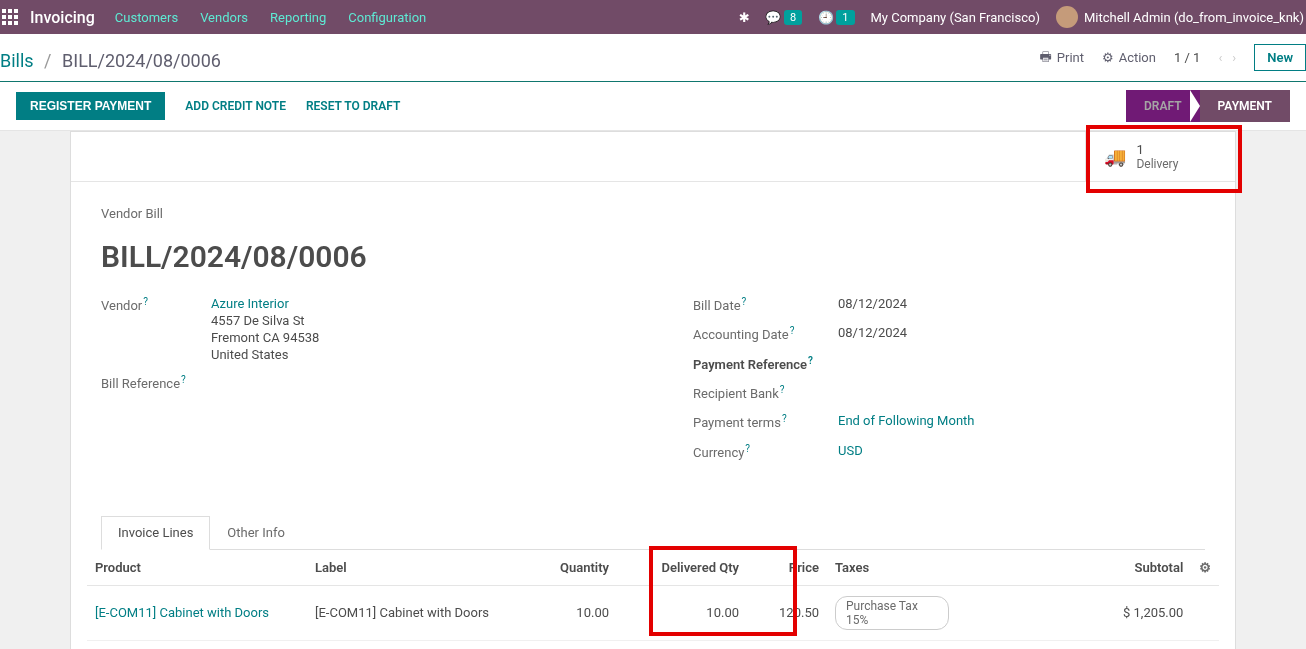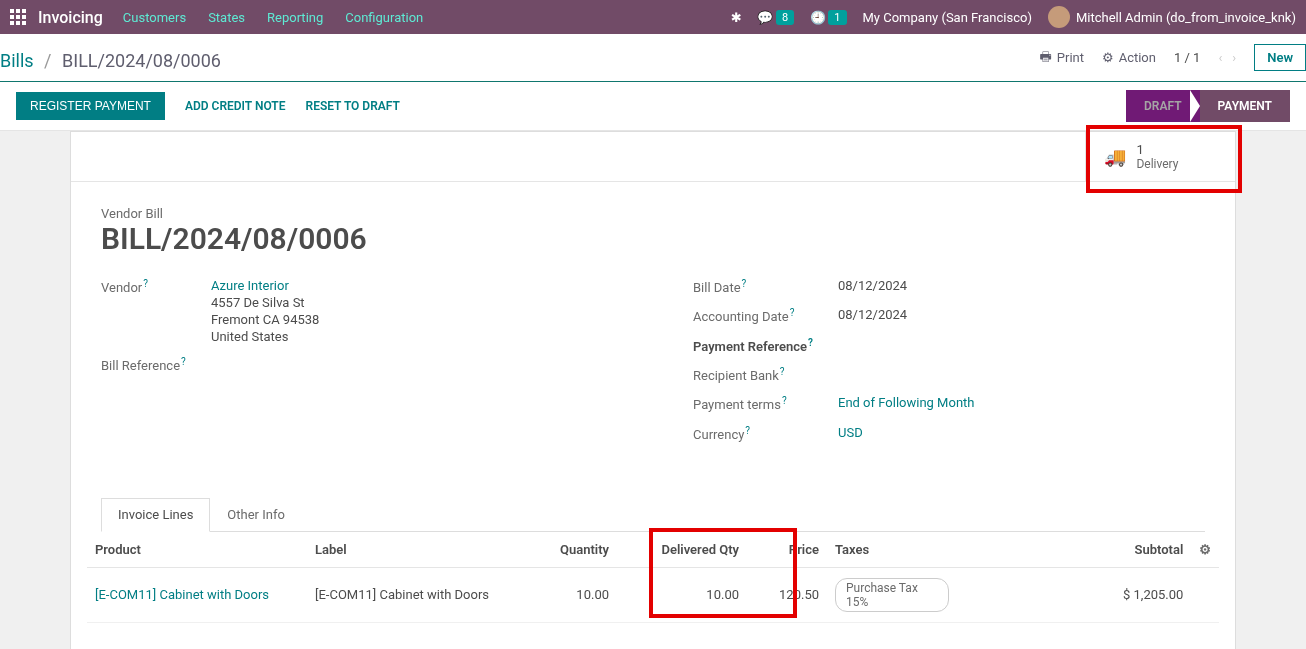--- a/index.html
+++ b/index.html
@@ -1,53 +1,53 @@
 <!DOCTYPE html>
 <html><head>
 <meta charset="utf-8">
 <style>
 *{margin:0;padding:0;box-sizing:border-box}
 body{font-family:-apple-system,BlinkMacSystemFont,"Segoe UI",Roboto,sans-serif;font-size:13px;color:#4c4c4c;background:#f0f0f0}
-.topnav{background:#714B67;color:#fff;height:34px;display:flex;align-items:center;padding:0 10px}
+.topnav{background:#714B67;color:#fff;height:34px;display:flex;align-items:center;padding:0 2px}
 .apps-icon{width:16px;height:16px;display:inline-grid;grid-template-columns:repeat(3,4px);grid-template-rows:repeat(3,4px);gap:2px;margin-right:12px;cursor:pointer}
 .apps-icon span{background:#fff;display:block}
 .brand{font-size:16px;font-weight:500;margin-right:20px}
 .nav-menu{display:flex;gap:22px;flex:1}
 .nav-menu>span{color:#5eead4;cursor:pointer}
 .nav-right{display:flex;align-items:center;gap:16px;font-size:13px}
 .nav-right .badge{background:#00A09D;color:#fff;padding:1px 6px;border-radius:3px;font-size:11px;margin-left:2px}
 .nav-icon{display:inline-flex;align-items:center;cursor:pointer}
 .avatar{width:22px;height:22px;border-radius:50%;background:#c59b7a;display:inline-block;margin-right:6px}
 .subheader{background:#fff;padding:10px 0;display:flex;align-items:flex-end;justify-content:space-between;border-bottom:1px solid #0f766e}
 .breadcrumb{font-size:18px;color:#5f5e6e}
 .breadcrumb .root{color:#017e84;cursor:pointer}
 .breadcrumb .sep{margin:0 6px;color:#999}
 .breadcrumb .cur{color:#5f5e6e}
 .subheader-right{display:flex;align-items:center;gap:18px}
 .sh-btn{cursor:pointer;color:#5f5e6e;font-size:13px;display:inline-flex;align-items:center;gap:5px}
 .pager-arrows{color:#ccc;display:flex;gap:10px}
 .new-btn{border:1px solid #017e84;color:#017e84;padding:5px 12px;font-weight:600;cursor:pointer;background:#fff}
 .actionbar{background:#fff;padding:8px 16px;display:flex;align-items:center;justify-content:space-between;border-bottom:1px solid #e5e5e5}
 .actionbar-left{display:flex;gap:20px;align-items:center}
-.btn-primary{background:#017e84;color:#fff;padding:7px 14px;font-weight:400;border:none;cursor:pointer;font-size:12px}
+.btn-primary{background:#017e84;color:#fff;padding:7px 14px;font-weight:700;border:none;cursor:pointer;font-size:12px}
 .btn-link{color:#017e84;font-weight:600;font-size:12px;cursor:pointer}
 .status-tabs{display:flex;align-items:stretch;height:32px}
 .status-tab{padding:0 18px;display:flex;align-items:center;font-size:12px;font-weight:600;position:relative}
 .status-draft{color:#a5a5a5;background:#701a75}
 .status-posted{background:#714B67;color:#fff}
 .status-posted::before{content:"";position:absolute;left:-10px;top:0;border-top:16px solid transparent;border-bottom:16px solid transparent;border-left:10px solid #fff}
 .main-wrap{padding:0 70px 40px 70px}
 .card{background:#fff;border:1px solid #ddd;margin-top:0}
 .stat-row{display:flex;justify-content:flex-end;border-bottom:1px solid #e5e5e5}
 .stat-btn{display:flex;align-items:center;gap:10px;padding:10px 18px;border-left:1px solid #e5e5e5;min-width:150px;cursor:pointer}
 .stat-btn .num{font-size:13px;color:#4c4c4c}
 .stat-btn .lbl{font-size:12px;color:#6b6b6b}
 .redbox1{position:absolute;border:4px solid #e30000}
 .card-body{padding:24px 30px}
-.pretitle{font-size:13px;color:#6b6b6b;margin-bottom:0}
+.pretitle{font-size:13px;color:#6b6b6b;margin-bottom:18px}
 .big-title{font-size:30px;font-weight:600;color:#4c4c4c;margin-bottom:22px}
 .details{display:flex;gap:80px}
 .col{flex:1}
 .field-row{display:flex;margin-bottom:12px;align-items:flex-start}
 .field-label{width:110px;color:#6b6b6b;font-size:13px}
 .field-label.bold{font-weight:600;color:#4c4c4c}
 .field-value{flex:1;font-size:13px;color:#4c4c4c}
 .field-value .link{color:#017e84;cursor:pointer}
 .help-q{color:#017e84;font-size:10px;vertical-align:super;margin-left:1px;cursor:pointer}
 .addr-line{display:block;margin-top:2px}
@@ -76,21 +76,21 @@
       <span></span>
       <span></span>
       <span></span>
       <span></span>
       <span></span>
       <span></span>
     </div>
   <div class="brand">Invoicing</div>
   <div class="nav-menu">
     <span>Customers</span>
-    <span>States</span>
+    <span>Vendors</span>
     <span>Reporting</span>
     <span>Configuration</span>
   </div>
   <div class="nav-right">
     <span class="nav-icon">✱</span>
     <span class="nav-icon">💬<span class="badge">8</span></span>
     <span class="nav-icon">🕘<span class="badge">1</span></span>
     <span>My Company (San Francisco)</span>
     <span style="display:flex;align-items:center">
         <span class="avatar"></span>

